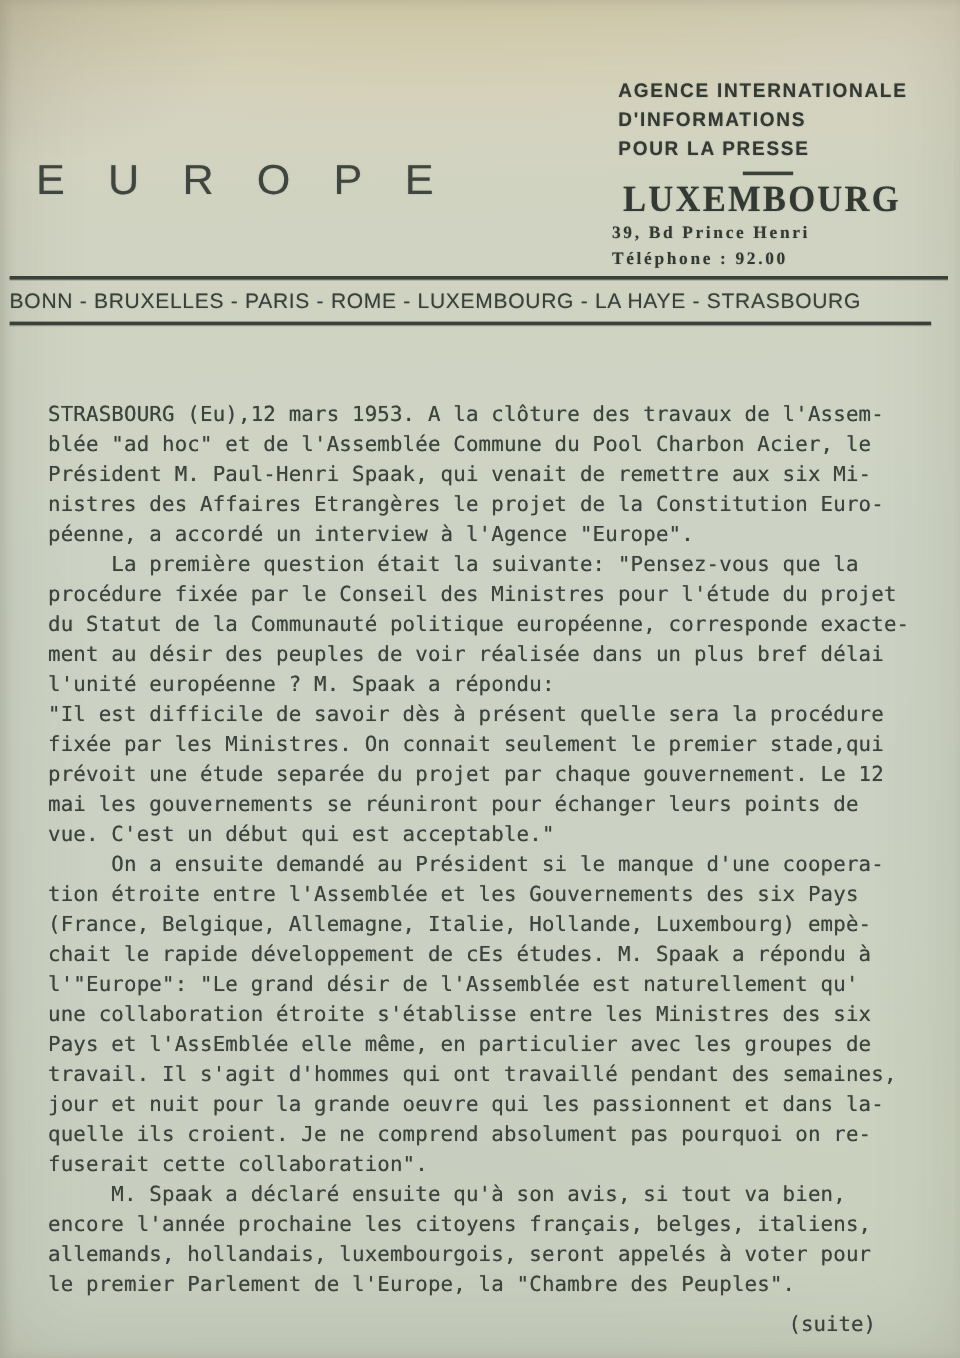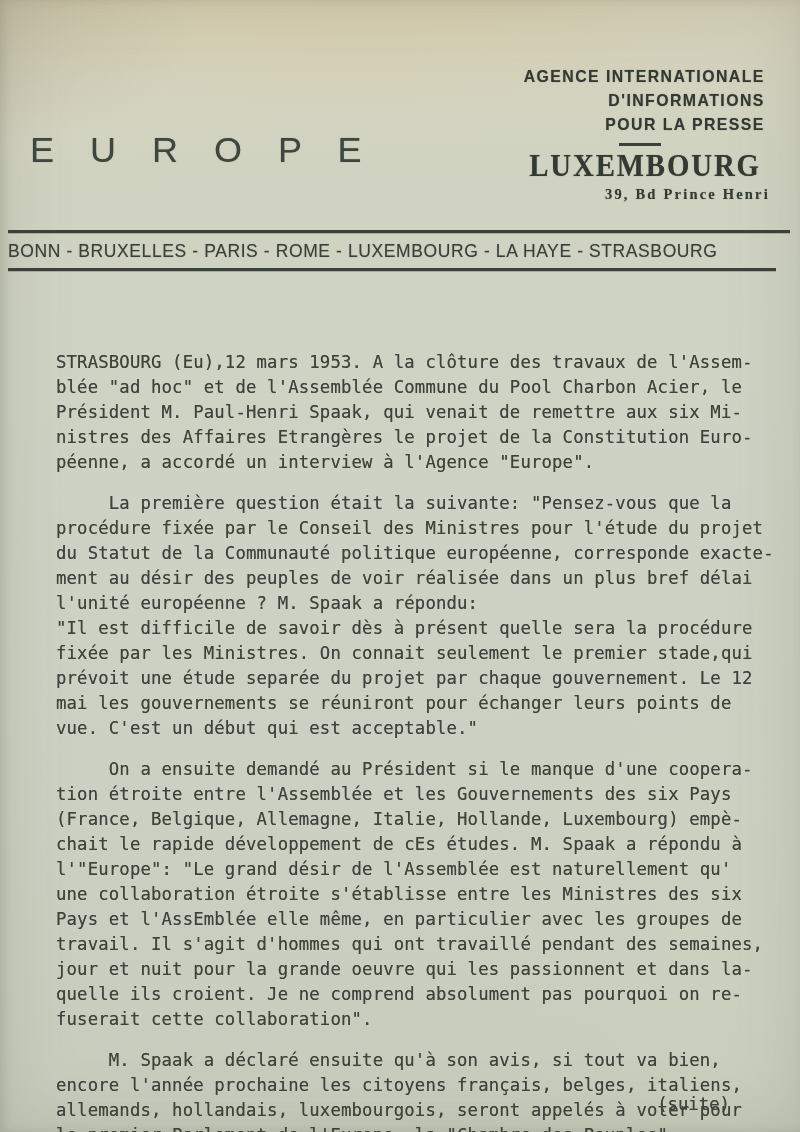--- a/index.html
+++ b/index.html
@@ -20,21 +20,21 @@
   }
   
   .masthead{
     position:absolute;left:30px;top:130px;
     font-family:"Liberation Sans",sans-serif;
     font-size:36px;font-weight:400;letter-spacing:13px;
     color:#3f463f;transform:scaleY(0.97);transform-origin:left top;
     text-shadow:0 0 1px rgba(63,70,63,0.45);
   }
   .agency{
-    position:absolute;top:64px;right:30px;width:260px;text-align:right;
+    position:absolute;top:64px;right:30px;width:260px;text-align:left;
     color:#333a33;
   }
   .ag-line{
     font-family:"Liberation Sans",sans-serif;font-weight:700;
     font-size:16.5px;line-height:24px;letter-spacing:1.5px;
     transform:scaleX(0.96);transform-origin:center;
     text-shadow:0 0 1px rgba(51,58,51,0.5);
   }
   .ag-rule{width:42px;height:3px;background:#39413a;margin:7px auto 3px auto;}
   .ag-city{
@@ -56,21 +56,21 @@
     position:absolute;left:8px;top:241px;width:784px;white-space:nowrap;
     font-family:"Liberation Sans",sans-serif;font-weight:400;
     font-size:17.5px;letter-spacing:0.6px;color:#39403a;
     text-shadow:0 0 1px rgba(57,64,58,0.4);
   }
   
   .article{
     position:absolute;left:40px;top:334px;width:740px;
   }
   .para{
-    margin:16px;white-space:pre;
+    margin:0;white-space:pre;
     font-family:"DejaVu Sans Mono",monospace;
     font-size:17.3px;line-height:25px;letter-spacing:0.15px;
     color:#3c423c;
     text-shadow:0 0 0.6px rgba(60,66,60,0.65);
   }
   .suite{
     position:absolute;top:1094px;right:70px;
     font-family:"DejaVu Sans Mono",monospace;
     font-size:17.3px;color:#3c423c;
     text-shadow:0 0 0.6px rgba(60,66,60,0.65);
@@ -84,20 +84,21 @@
 
   <div class="masthead">E U R O P E</div>
 
   <div class="agency">
     <div class="ag-line">AGENCE INTERNATIONALE</div>
     <div class="ag-line">D'INFORMATIONS</div>
     <div class="ag-line">POUR LA PRESSE</div>
     <div class="ag-rule"></div>
     <div class="ag-city">LUXEMBOURG</div>
     <div class="ag-addr">39, Bd Prince Henri</div>
+    <div class="ag-phone">Téléphone : 92.00</div>
   </div>
 
   <div class="rule rule-top"></div>
 
   <div class="cities">BONN - BRUXELLES - PARIS - ROME - LUXEMBOURG - LA HAYE - STRASBOURG</div>
 
   <div class="rule rule-bottom"></div>
 
   <main class="article">
     <p class="para">STRASBOURG (Eu),12 mars 1953. A la clôture des travaux de l'Assem-

